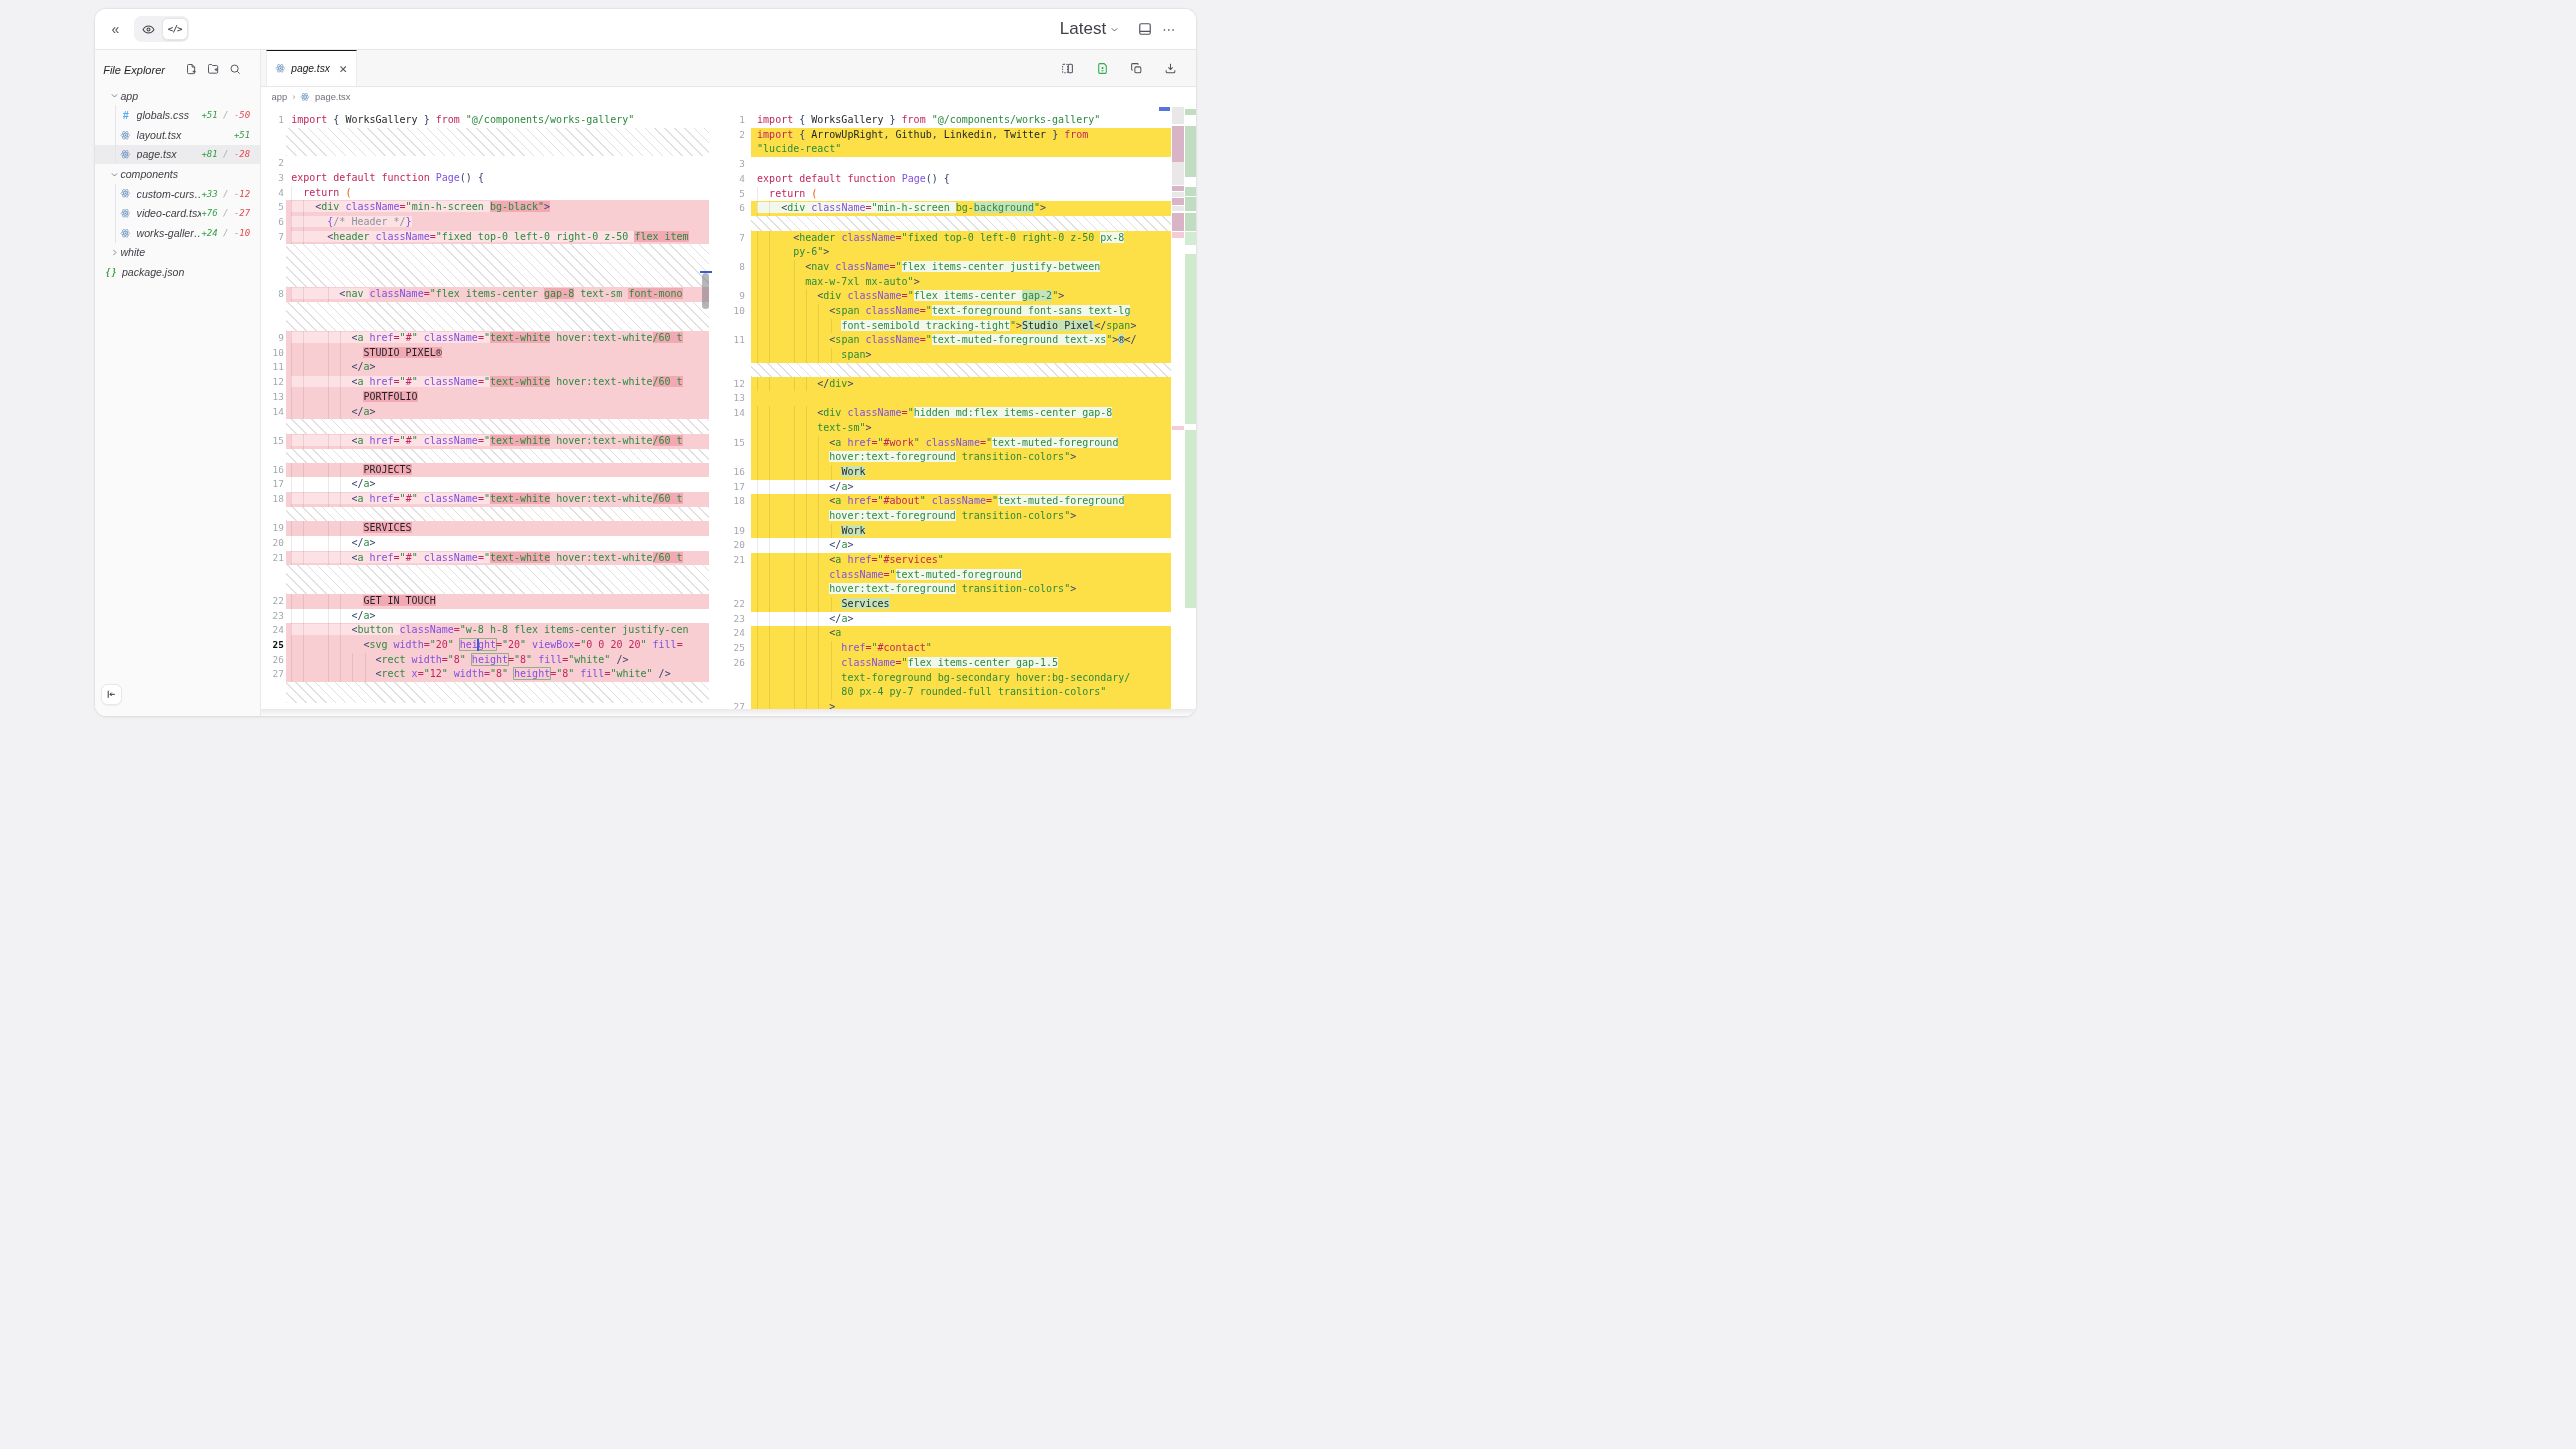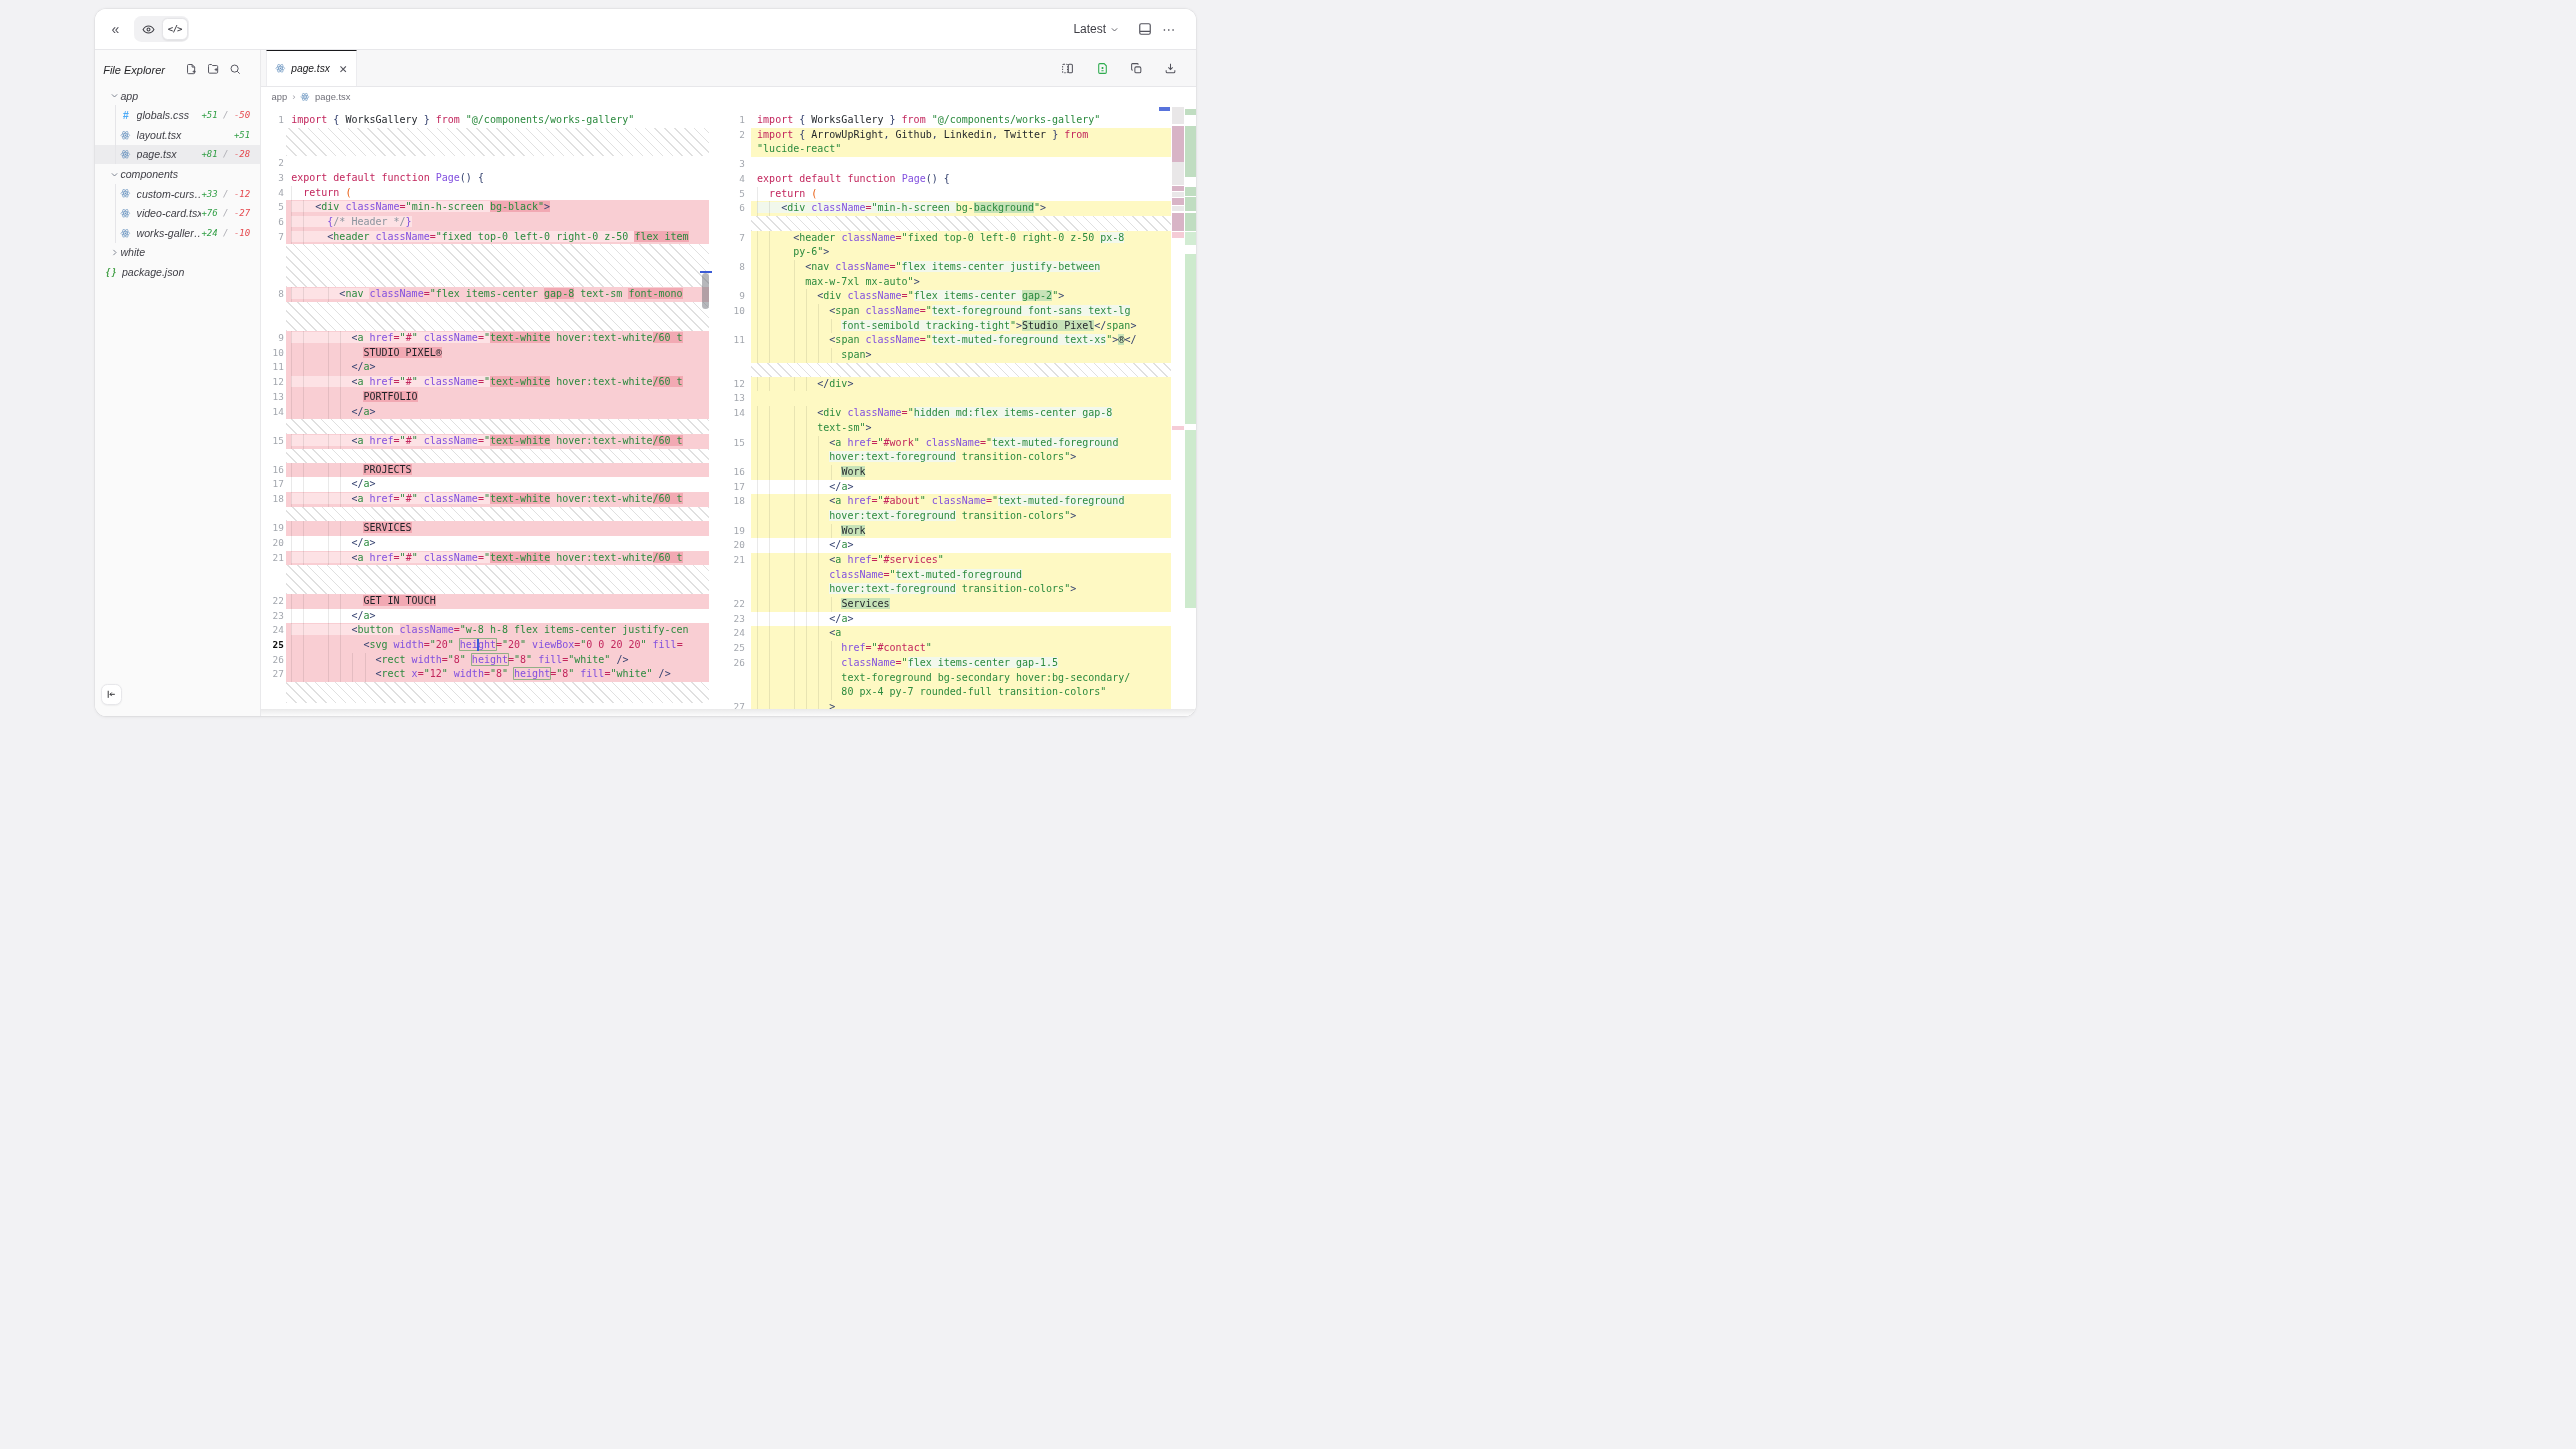--- a/index.html
+++ b/index.html
@@ -9,21 +9,21 @@
           border-radius:11.4px; box-shadow:0 0.8px 3.3px rgba(0,0,0,.08), 0 0 0 0.8px rgba(0,0,0,.04); overflow:hidden;
           display:flex; flex-direction:column; }
   
   .toolbar { height:41px; flex:0 0 41px; display:flex; align-items:center; padding:0 14.7px 0 8.2px; border-bottom:0.8px solid #e7e7ea; background:#fff; }
   .icon-btn { display:flex; align-items:center; justify-content:center; width:24.5px; height:24.5px; border:none; background:transparent; border-radius:5.7px; color:#52525b; cursor:pointer; }
   .toggle { display:flex; background:#f1f1f3; border-radius:7.3px; padding:1.6px; margin-left:6.5px; }
   .toggle .seg { width:26px; height:22px; display:flex; align-items:center; justify-content:center; border-radius:5.7px; color:#3f3f46; cursor:pointer; }
   .toggle .seg.on { background:#fff; border:0.8px solid #e5e5e8; box-shadow:0 0.8px 1.6px rgba(0,0,0,.07); }
   .code-glyph { font-family:"DejaVu Sans Mono", monospace; font-size:9px; font-weight:bold; letter-spacing:-0.8px; }
   .spacer { flex:1; }
-  .version { display:flex; align-items:center; gap:4.1px; font-size:12px; color:#3f3f46; cursor:pointer; padding:3.3px 4.9px; border-radius:5.7px; }
+  .version { display:flex; align-items:center; gap:4.1px; font-size:17px; color:#3f3f46; cursor:pointer; padding:3.3px 4.9px; border-radius:5.7px; }
   .dots { font-size:13px; letter-spacing:0.8px; color:#52525b; }
   
   .main { flex:1; display:flex; min-height:0; }
   .sidebar { width:166px; flex:0 0 166px; background:#fafafa; border-right:0.8px solid #e9e9eb; position:relative;font-style:italic; }
   .sb-head { display:flex; align-items:center; padding:11.4px 16.3px 8.2px 8.2px; }
   .sb-title { font-size:11px; color:#27272a; flex:1; }
   .sb-icons { display:flex; gap:5.7px; color:#52525b; }
   .sb-icons .icon-btn { width:16.3px; height:16.3px; }
   .tree { font-size:10.6px; color:#3f3f46; }
   .trow { display:flex; align-items:center; height:19.6px; padding-right:9.8px; cursor:pointer; position:relative; }
@@ -51,21 +51,21 @@
   .codearea { position:relative; flex:1; background:#fff; overflow:hidden; font-family:"DejaVu Sans Mono", monospace; font-size:10px; line-height:14.7px; }
   .pane { position:absolute; top:0; bottom:0; overflow:hidden; padding-top:6.5px; }
   .pane.pl { left:0; width:454px; padding-right:6.5px; }
   .pane.pr { left:461px; width:449px; }
   .row { display:flex; height:14.7px; }
   .row .ln { width:24.5px; flex:0 0 24.5px; text-align:right; color:#a3a7ae; font-size:9.4px; padding-right:1.6px; user-select:none; }
   .row.active .ln { color:#111; font-weight:bold; }
   .row .cd { flex:1; position:relative; padding-left:5.7px; white-space:pre; overflow:hidden; color:#1f2328; }
   .pane.pr .row .cd { margin-left:4.9px; }
   .row.r .cd { background:#f9ced3; }
-  .row.g .cd { background:#fef9c3; }
+  .row.g .cd { background:#fde047; }
   .hatch { height:14.7px; margin-left:24.5px; background:repeating-linear-gradient(45deg,#e0e0e0 0 1px, #fff 1px 7px); }
   .pane.pr .hatch { margin-left:29px; }
   .g-lines { position:absolute; left:5.7px; top:0; bottom:0; background:repeating-linear-gradient(to right, rgba(0,0,0,.085) 0 0.8px, transparent 0.8px 12.3px); }
   
   .k { color:#c2255c; } .t { color:#2b8a3e; } .a { color:#8250df; } .n { color:#c2255c; }
   .p { color:#33406e; } .x { color:#1f2328; } .c { color:#8b949e; } .o { color:#e8590c; }
   .r .d { background:#f2a9b3; } .r .l { background:#fde2e5; }
   .g .d { background:#c7e3b8; } .g .l { background:#f2f8ec; }
   .b { box-shadow:0 0 0 0.8px #79a874; }
   .cur { display:inline-block; width:1.6px; height:11.4px; background:#3b5bd6; vertical-align:middle; margin:0 -0.8px; }

